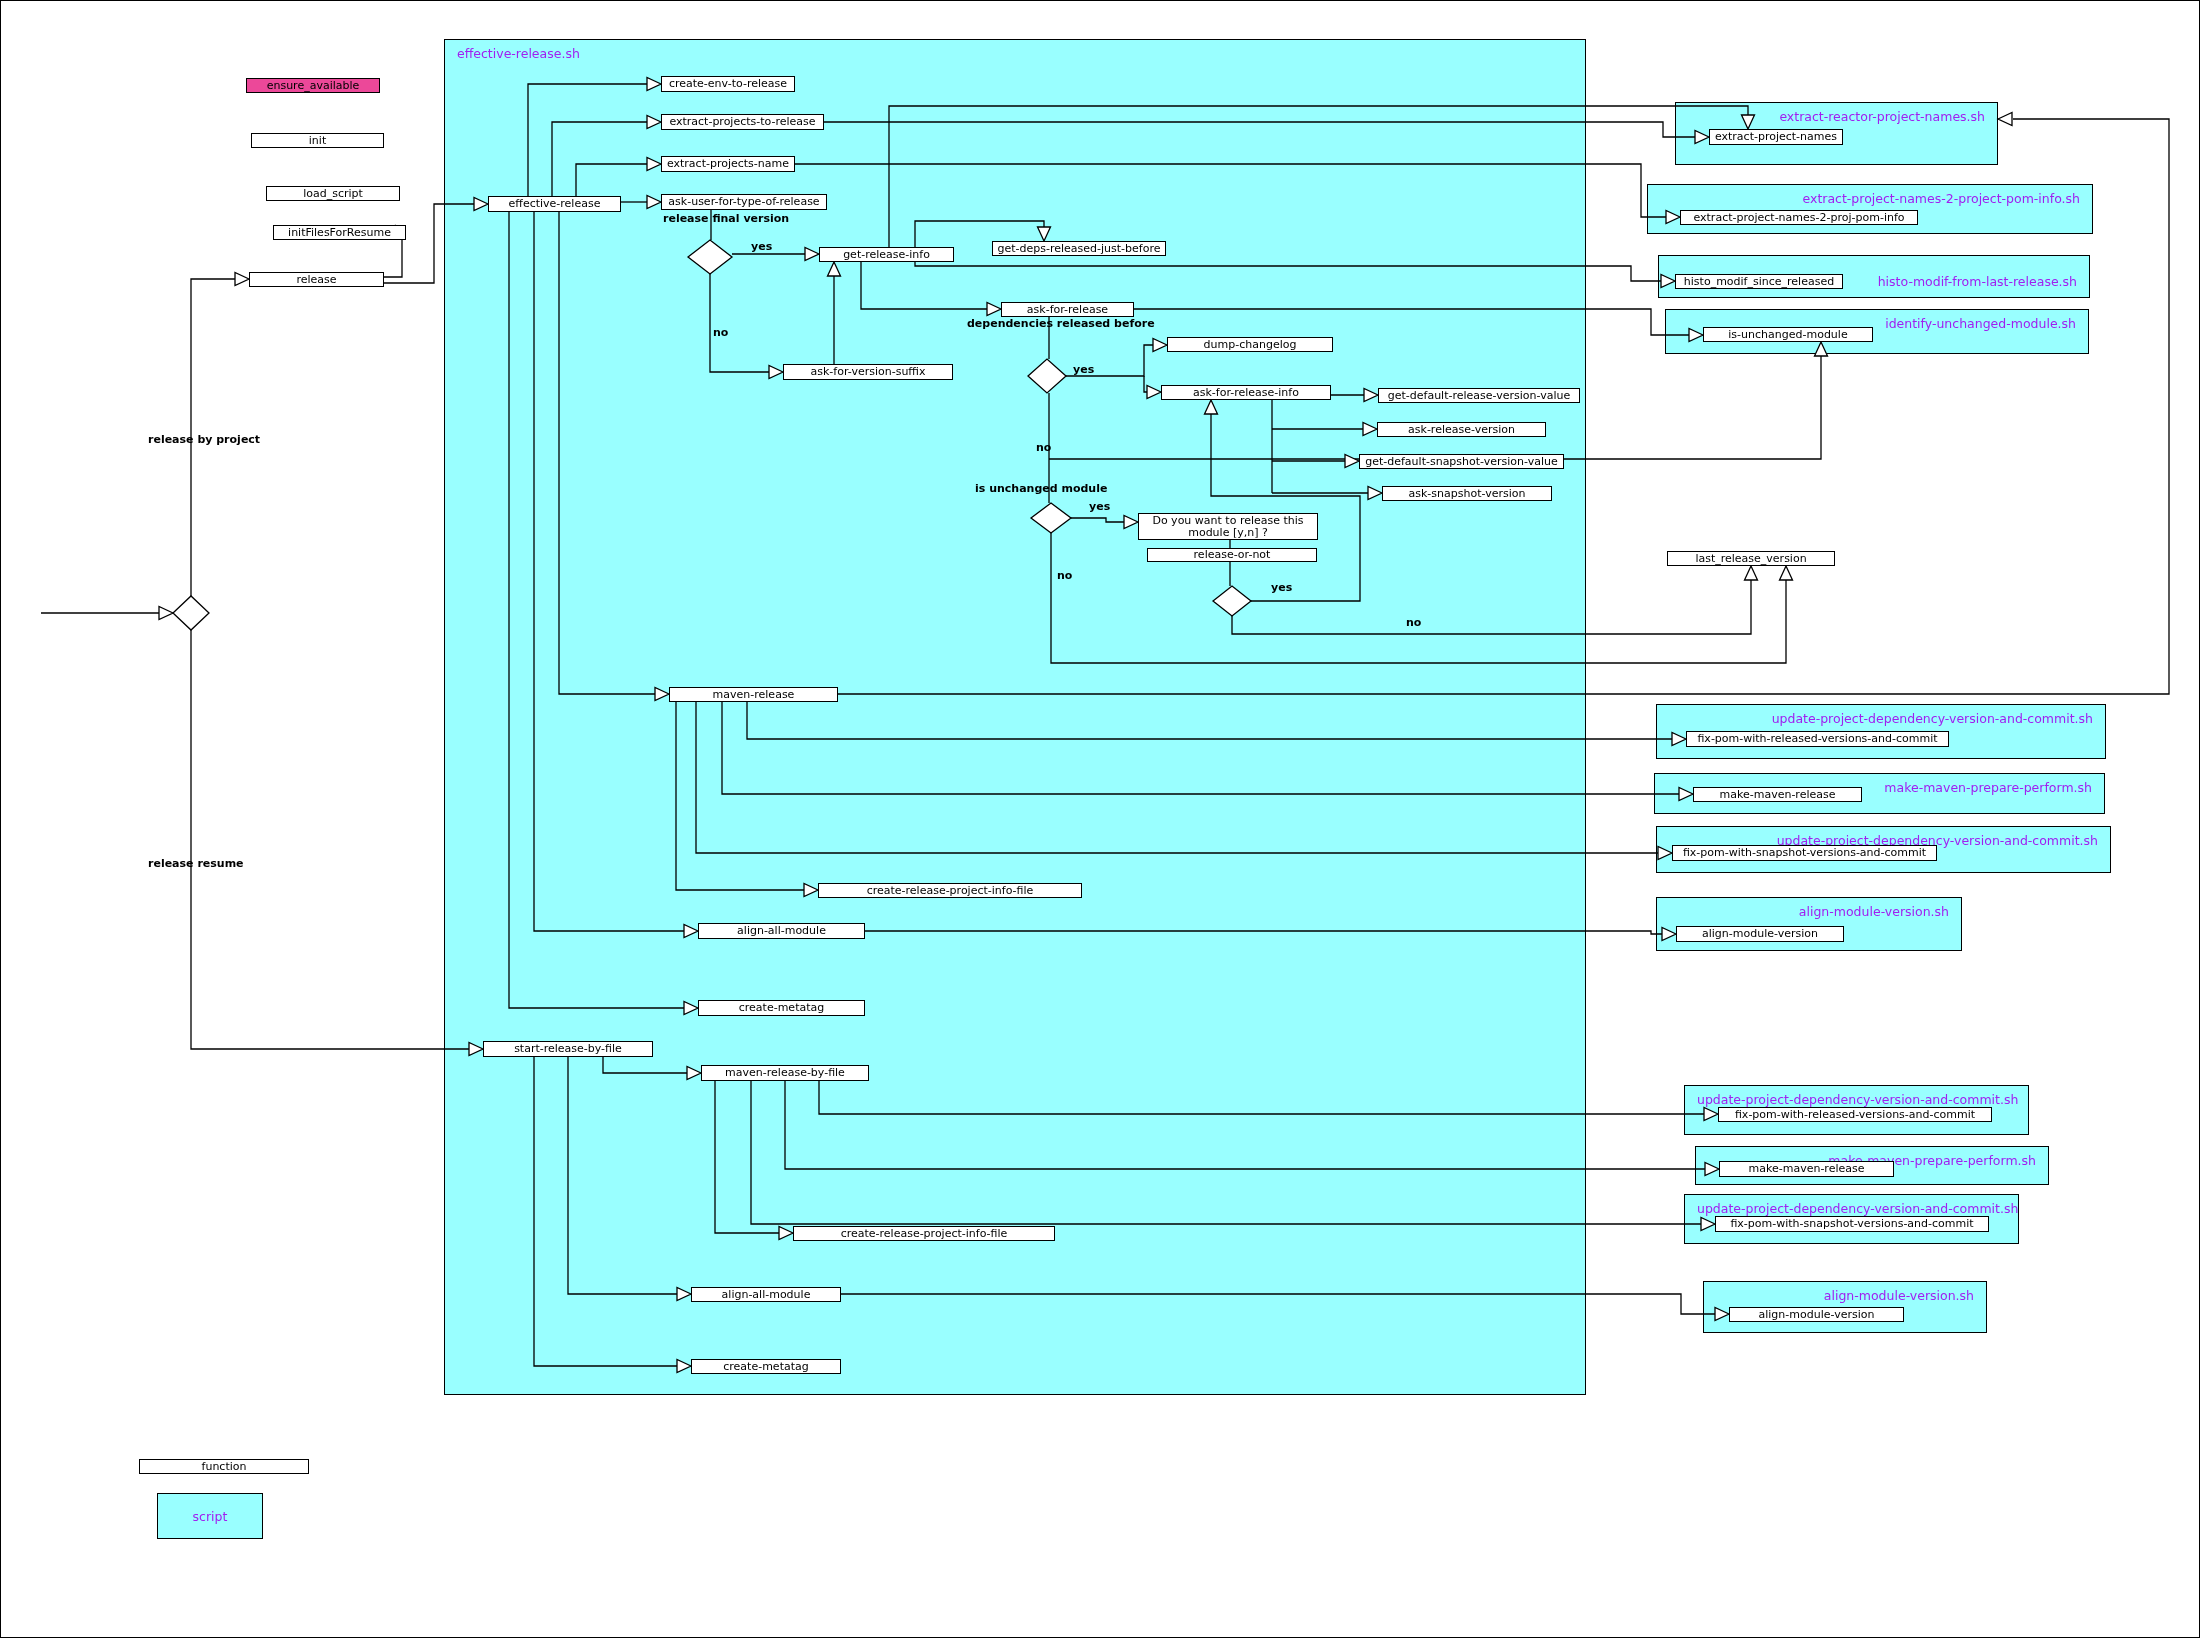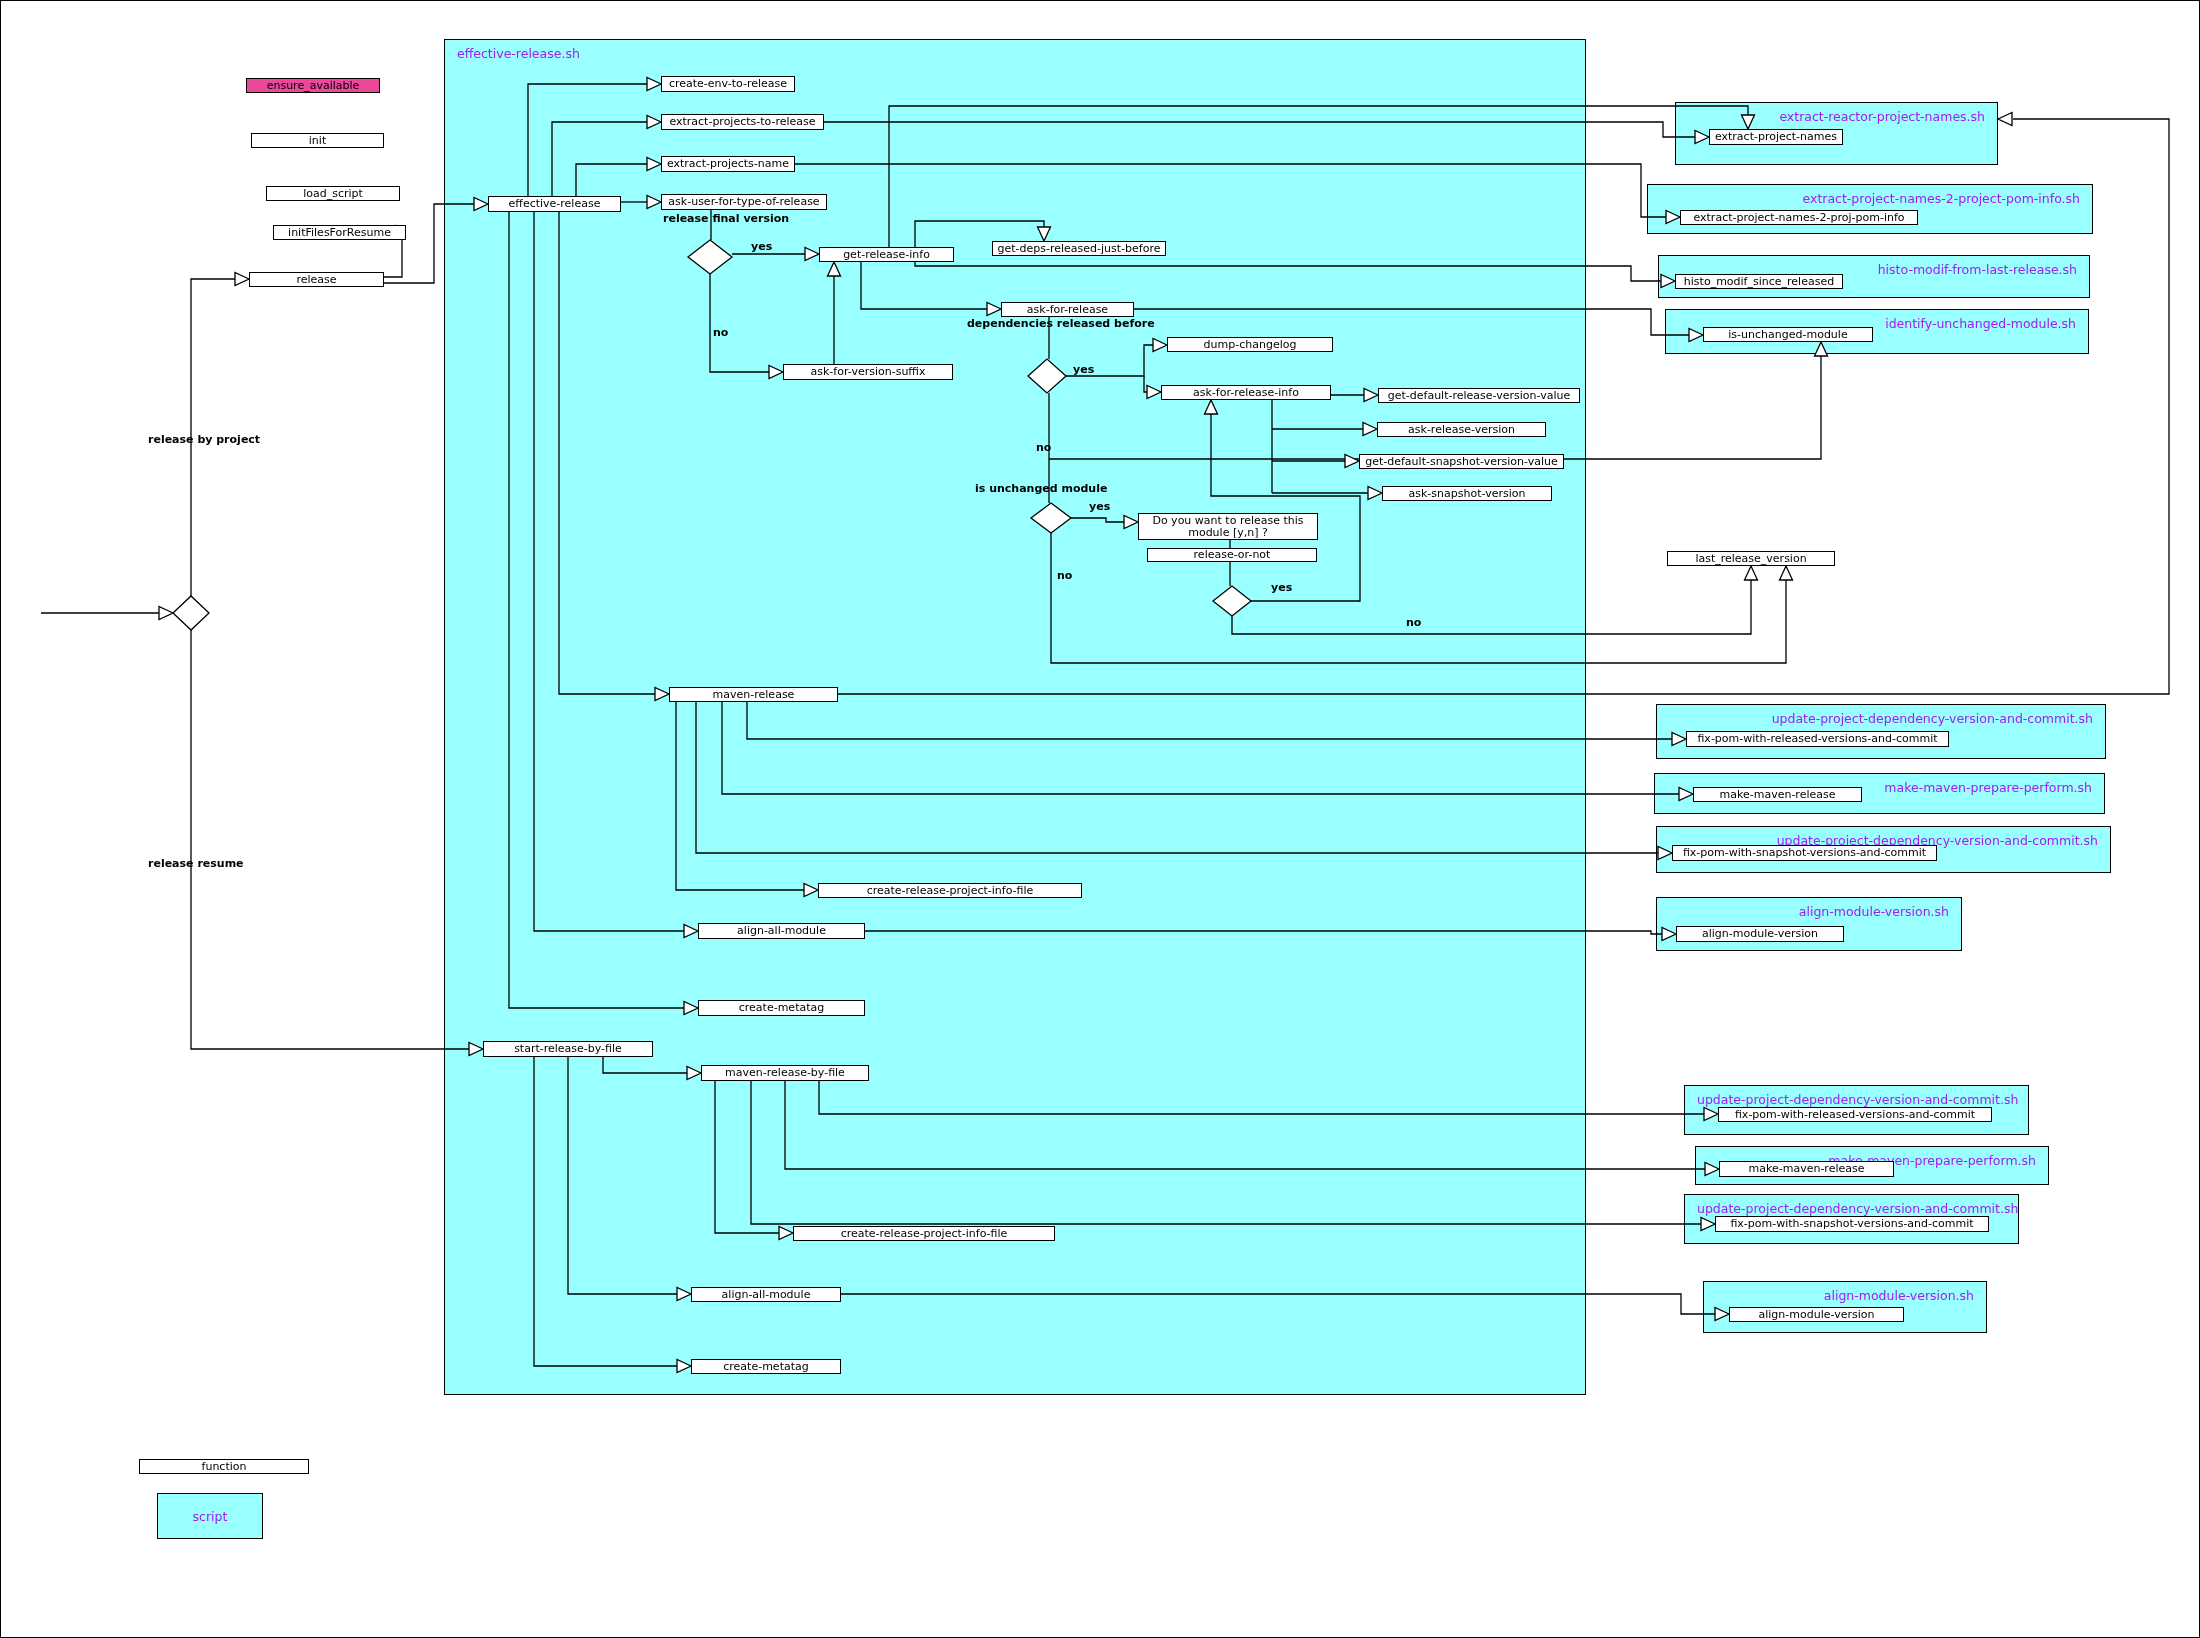--- a/index.html
+++ b/index.html
@@ -130,21 +130,21 @@
     <div class="script" style="left: 443px; top: 38px; width: 1142px; height: 1356px; background: rgb(153, 255, 255);">
       <div class="title left" style="color: rgb(160, 32, 240);">effective-release.sh</div>
     </div>
     <div class="script" style="left: 1674px; top: 101px; width: 323px; height: 63px; background: rgb(153, 255, 255);">
       <div class="title right" style="color: rgb(160, 32, 240);">extract-reactor-project-names.sh</div>
     </div>
     <div class="script" style="left: 1646px; top: 183px; width: 446px; height: 50px; background: rgb(153, 255, 255);">
       <div class="title right" style="color: rgb(160, 32, 240);">extract-project-names-2-project-pom-info.sh</div>
     </div>
     <div class="script" style="left: 1657px; top: 254px; width: 432px; height: 43px; background: rgb(153, 255, 255);">
-      <div class="title right" style="color: rgb(160, 32, 240);">histo-modif-from-last-release.sh</div>
+      <div class="title right" style="color: rgb(160, 32, 240); margin-top: 12px;">histo-modif-from-last-release.sh</div>
     </div>
     <div class="script" style="left: 1664px; top: 308px; width: 424px; height: 45px; background: rgb(153, 255, 255);">
       <div class="title right" style="color: rgb(160, 32, 240);">identify-unchanged-module.sh</div>
     </div>
     <div class="script" style="left: 1655px; top: 703px; width: 450px; height: 55px; background: rgb(153, 255, 255);">
       <div class="title right" style="color: rgb(160, 32, 240);">update-project-dependency-version-and-commit.sh</div>
     </div>
     <div class="script" style="left: 1653px; top: 772px; width: 451px; height: 41px; background: rgb(153, 255, 255);">
       <div class="title right" style="color: rgb(160, 32, 240);">make-maven-prepare-perform.sh</div>
     </div>

